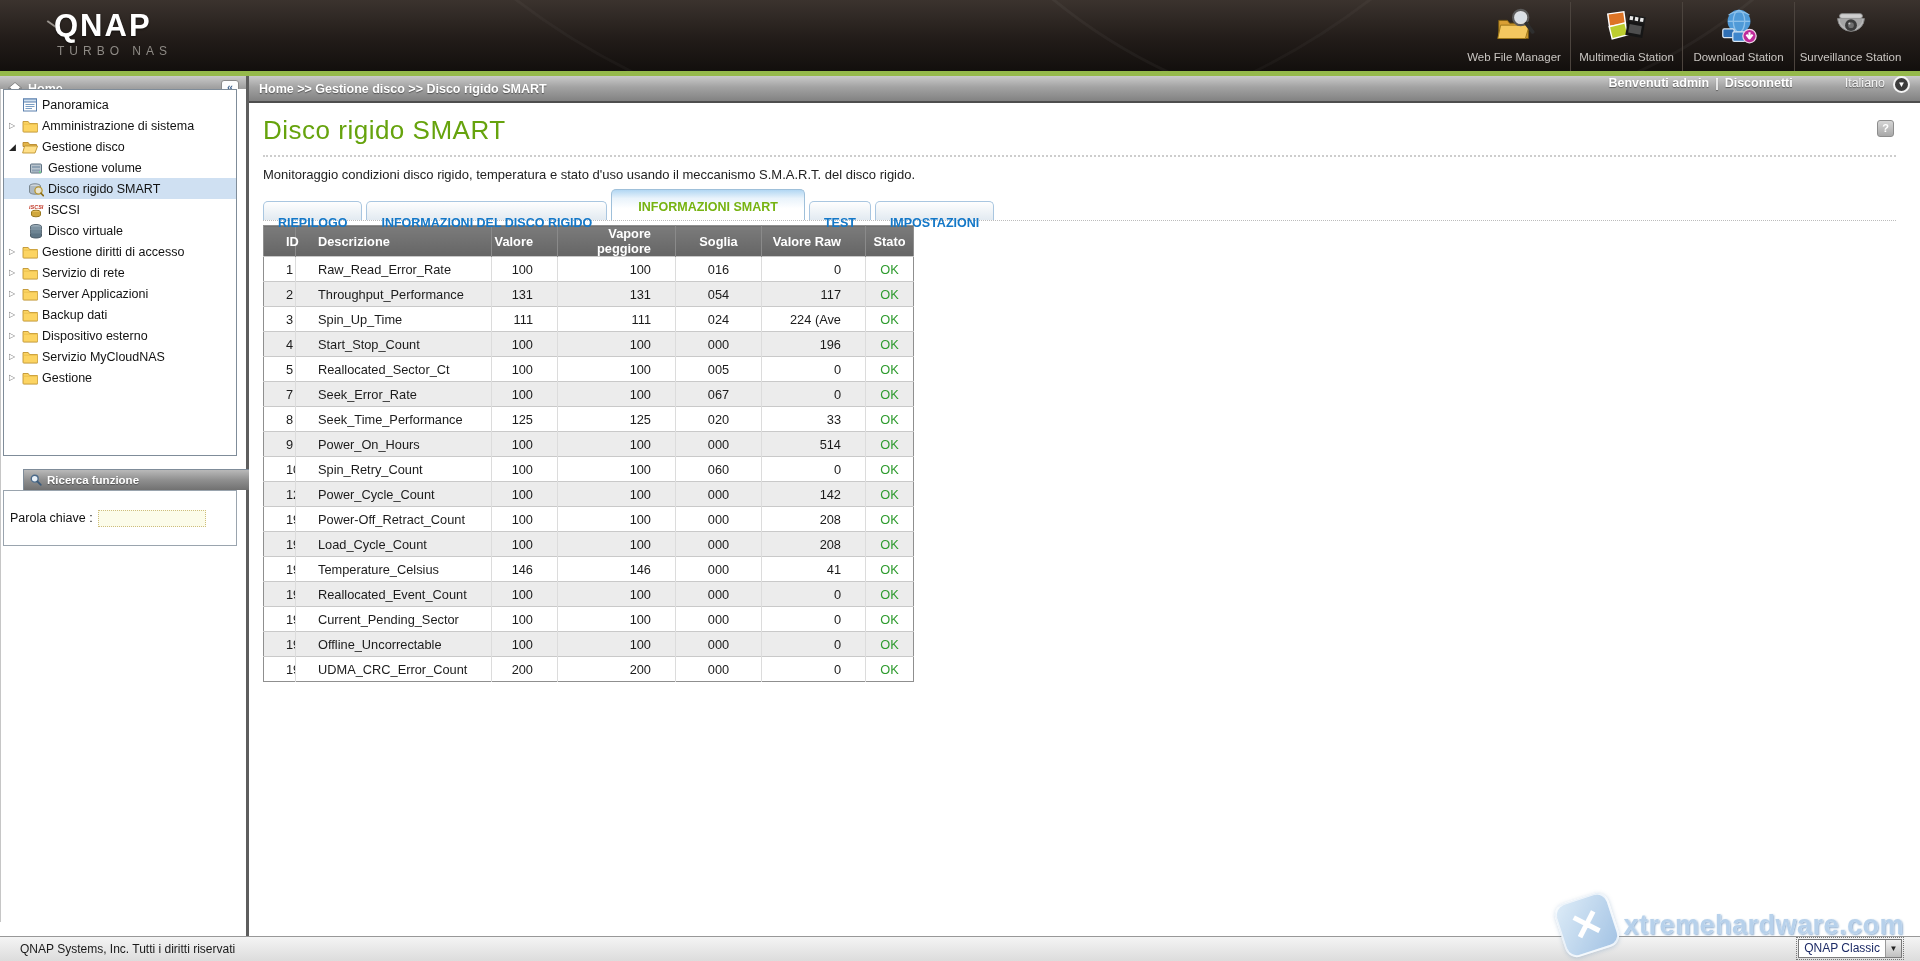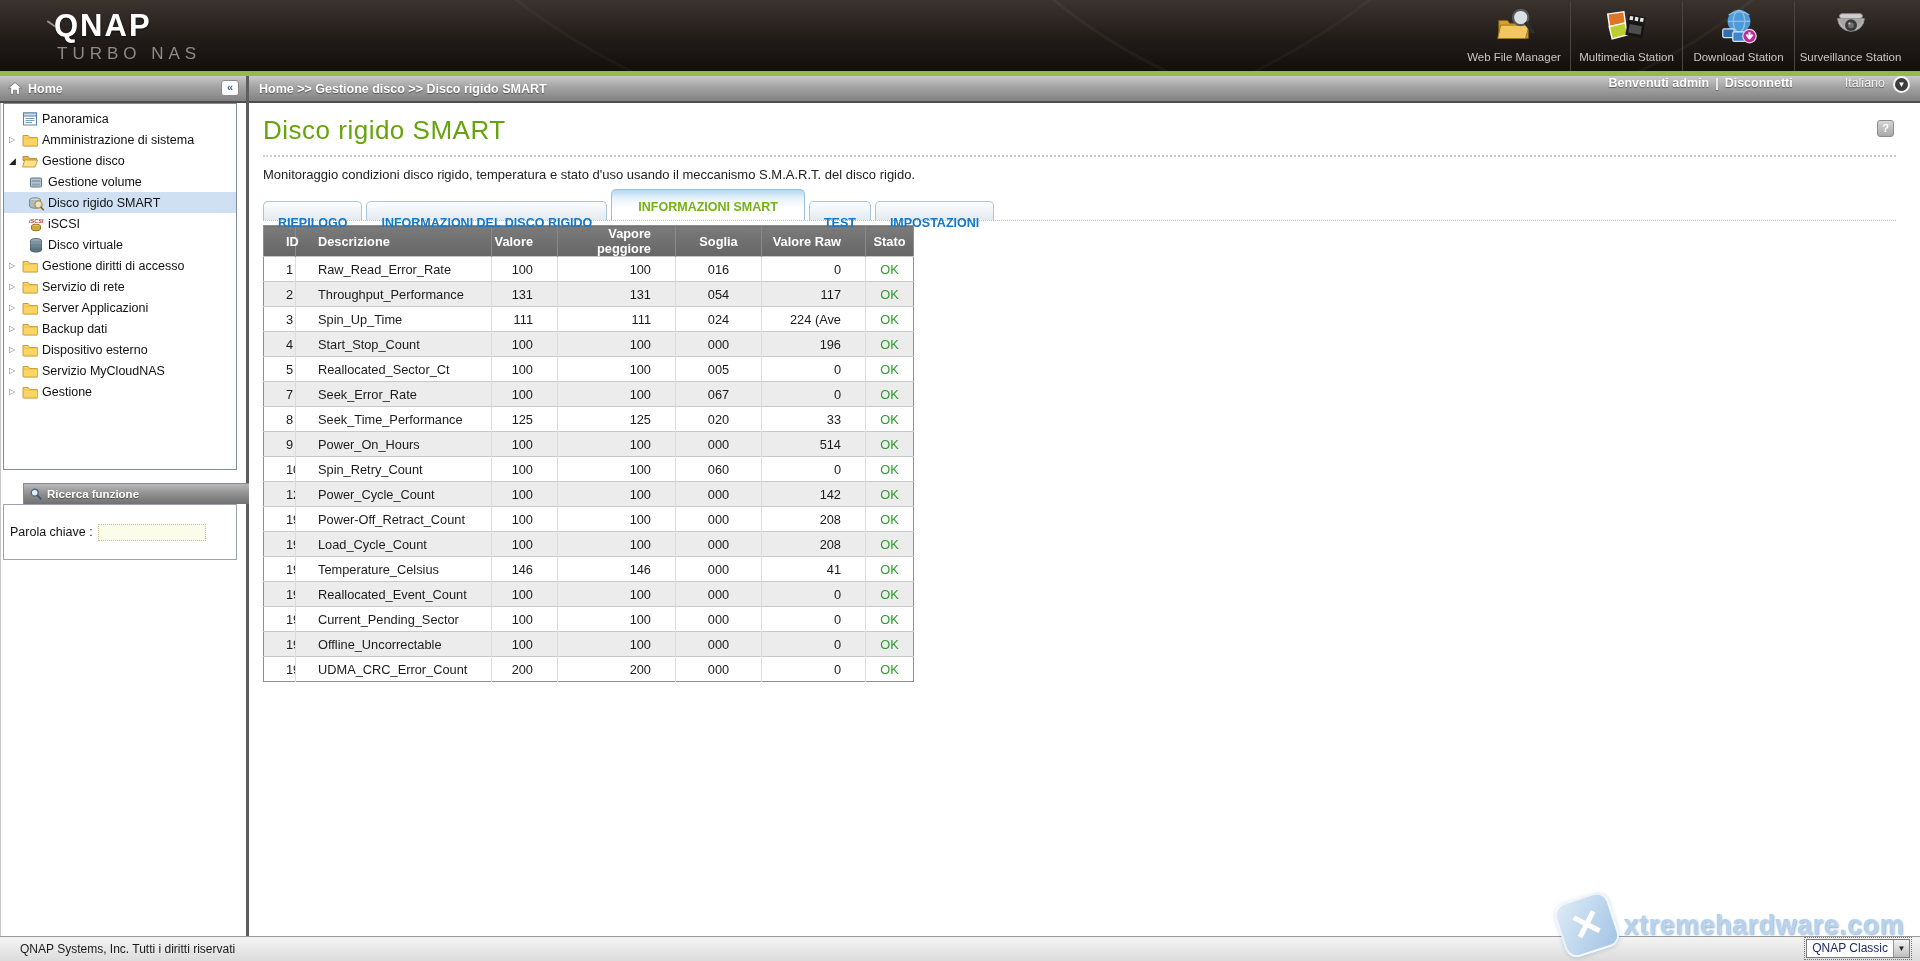--- a/index.html
+++ b/index.html
@@ -11,21 +11,21 @@
   .top-header { position:absolute; top:0; left:0; width:1920px; height:71px;
     background:linear-gradient(#3b332e, #221c19 55%, #120f0d); overflow:hidden; }
   .top-header::before { content:''; position:absolute; width:1100px; height:1100px; border-radius:50%;
     border:3px solid rgba(255,255,255,0.04); top:-980px; left:850px; }
   .top-header::after { content:''; position:absolute; width:1400px; height:1400px; border-radius:50%;
     border:3px solid rgba(255,255,255,0.03); top:-1260px; left:240px; }
   .logo { position:absolute; left:54px; top:8px; color:#fff; font-size:31px; font-weight:bold;
     letter-spacing:2px; text-shadow:0 1px 2px rgba(0,0,0,.6); }
   .logo-cursor { position:absolute; left:46px; top:24px; width:14px; height:2px; background:#9a948e;
     transform:rotate(35deg); }
-  .tagline { position:absolute; left:57px; top:44px; color:#8e8a85; font-size:17px; letter-spacing:5px; }
+  .tagline { position:absolute; left:57px; top:44px; color:#8e8a85; font-size:12px; letter-spacing:5px; }
 
   .stations { position:absolute; right:14px; top:2px; height:69px; display:flex; }
   .station { width:112px; text-align:center; padding-top:4px; cursor:pointer; }
   .station + .station { border-left:1px solid #4c443e; }
   .station-icon { height:44px; display:flex; align-items:center; justify-content:center; }
   .station-icon svg { width:42px; height:42px; }
   .station-label { font-size:11.5px; color:#cac6c2; margin-top:1px; white-space:nowrap; }
 
   .green-line { position:absolute; top:71px; left:0; width:1920px; height:5px; background:#95b94b; }
 
@@ -44,21 +44,21 @@
   .breadcrumb { margin-left:10px; white-space:nowrap; }
   .bar-right-side { position:absolute; right:10px; top:0; height:25px; display:flex; align-items:flex-start; }
   .welcome-group { display:flex; gap:6px; margin-right:52px; }
   .logout-link { cursor:pointer; }
   .lang-label { font-weight:normal; color:#f2f2f2; margin-right:8px; }
   .lang-btn { width:17px; height:17px; border-radius:50%; background:#3c3c3c; border:2px solid #f4f4f4;
     color:#fff; font-size:8px; line-height:13px; text-align:center; cursor:pointer; text-shadow:none; }
 
   
   .v-divider { position:absolute; left:246px; top:76px; height:860px; width:3px; background:#5e5e5e; }
-  .sidebar { position:absolute; left:0; top:103px; width:246px; height:833px; background:#fff;
+  .sidebar { position:absolute; left:0; top:89px; width:246px; height:833px; background:#fff;
     border-left:1px solid #c6c6c6; }
   .tree-panel { position:absolute; left:2px; top:0; width:234px; height:367px; background:#fff;
     border:1px solid #7f8c99; padding-top:4px; overflow:hidden; }
   .tree-item { height:21px; display:flex; align-items:center; font-size:12.5px; color:#111;
     cursor:pointer; padding-left:5px; }
   .tree-item.lvl1 { padding-left:24px; }
   .tree-item.selected { background:#cfe0f2; }
   .tree-arrow { width:13px; font-size:8px; color:#7a7a7a; flex:0 0 13px; }
   .tree-arrow.exp { color:#222; font-size:9px; }
   .tree-icon { width:20px; flex:0 0 20px; display:inline-flex; }
@@ -105,21 +105,21 @@
   .al { text-align:left; padding-left:22px; }
   .ar { text-align:right; padding-right:24px; }
   .ac { text-align:center; }
   td.ok { color:#2e9b2e; }
 
   
   .footer { position:absolute; left:0; bottom:0; width:1920px; height:25px;
     background:linear-gradient(#f4f4f4,#dcdcdc); border-top:1px solid #989898;
     font-size:12px; color:#1a1a1a; line-height:24px; }
   .copyright { margin-left:20px; }
-  .theme-select { position:absolute; right:10px; bottom:3px; height:19px; display:flex; align-items:stretch;
+  .theme-select { position:absolute; right:18px; bottom:3px; height:19px; display:flex; align-items:stretch;
     background:#fff; border:1px solid #7a7a7a; outline:1px dotted #777; outline-offset:1px; cursor:pointer; }
   .theme-label { padding:0 5px; font-size:12px; color:#1d2b66; line-height:17px; white-space:nowrap; }
   .theme-arrow { width:16px; background:linear-gradient(#f2f2f2,#bfbfbf); border-left:1px solid #9a9a9a;
     font-size:8px; line-height:17px; text-align:center; color:#222; }
 
   
   .watermark { position:absolute; right:16px; bottom:8px; z-index:60; display:flex; align-items:center;
     pointer-events:none; }
   .wm-tile { width:56px; height:56px; border-radius:12px; transform:rotate(-18deg);
     background:linear-gradient(135deg,#dcebf7,#a3c3e4); border:2px solid rgba(255,255,255,.75);

